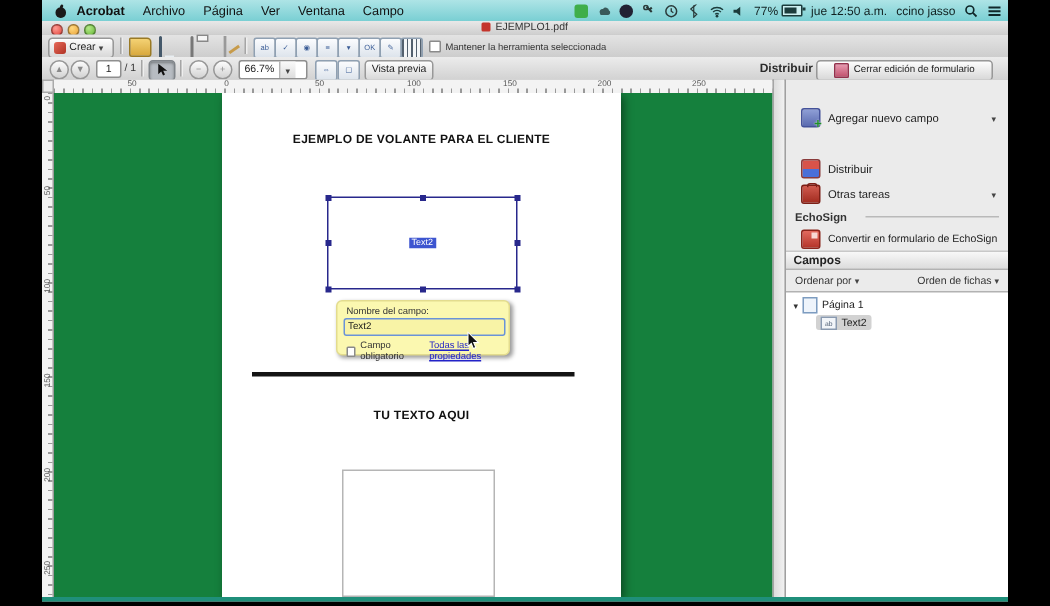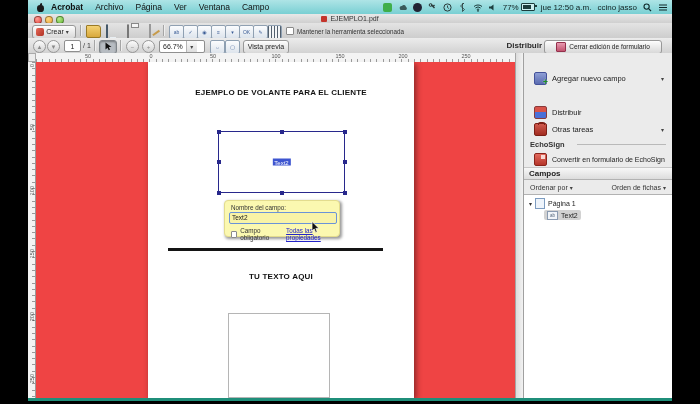--- a/index.html
+++ b/index.html
@@ -78,21 +78,21 @@
     border-bottom:1px solid #9a9a9a;
     background-image:repeating-linear-gradient(90deg,#999 0 1px,transparent 1px 6.3px);
     background-size:100% 3px;background-position:0 bottom;background-repeat:no-repeat;}
   .hlab{position:absolute;top:0;font-size:5.5px;color:#555;transform:translateX(-50%);}
   #vruler{position:absolute;left:0;top:62px;width:8px;height:336px;background:#f3f3f3;
     border-right:1px solid #9a9a9a;
     background-image:repeating-linear-gradient(180deg,#999 0 1px,transparent 1px 6.3px);
     background-size:3px 100%;background-position:right 0;background-repeat:no-repeat;box-sizing:border-box;}
   .vlab{position:absolute;left:0.5px;font-size:5.5px;color:#555;writing-mode:vertical-rl;transform:rotate(180deg);}
   
-  #canvas{position:absolute;left:8px;top:62px;width:479px;height:336px;background:#ef4444;overflow:hidden;}
+  #canvas{position:absolute;left:8px;top:62px;width:479px;height:336px;background:#15803d;overflow:hidden;}
   #page{position:absolute;left:112px;top:0;width:266px;height:336px;background:#fff;
     box-shadow:2px 2px 6px rgba(0,0,0,.45);}
   #doc-heading{position:absolute;left:0;right:0;top:26px;text-align:center;
     font-size:8px;font-weight:600;letter-spacing:.2px;color:#111;}
   #form-field{position:absolute;left:70px;top:69px;width:127px;height:62px;
     border:1.5px solid #28288c;box-sizing:border-box;}
   .hdl{position:absolute;width:4px;height:4px;background:#28288c;}
   #field-chip{position:absolute;left:50%;top:50%;transform:translate(-50%,-50%);
     background:#3d55d0;color:#fff;font-size:6px;padding:0.5px 2px;}
   #popup{position:absolute;left:76px;top:138px;width:116px;height:37px;background:#fbf8b0;

